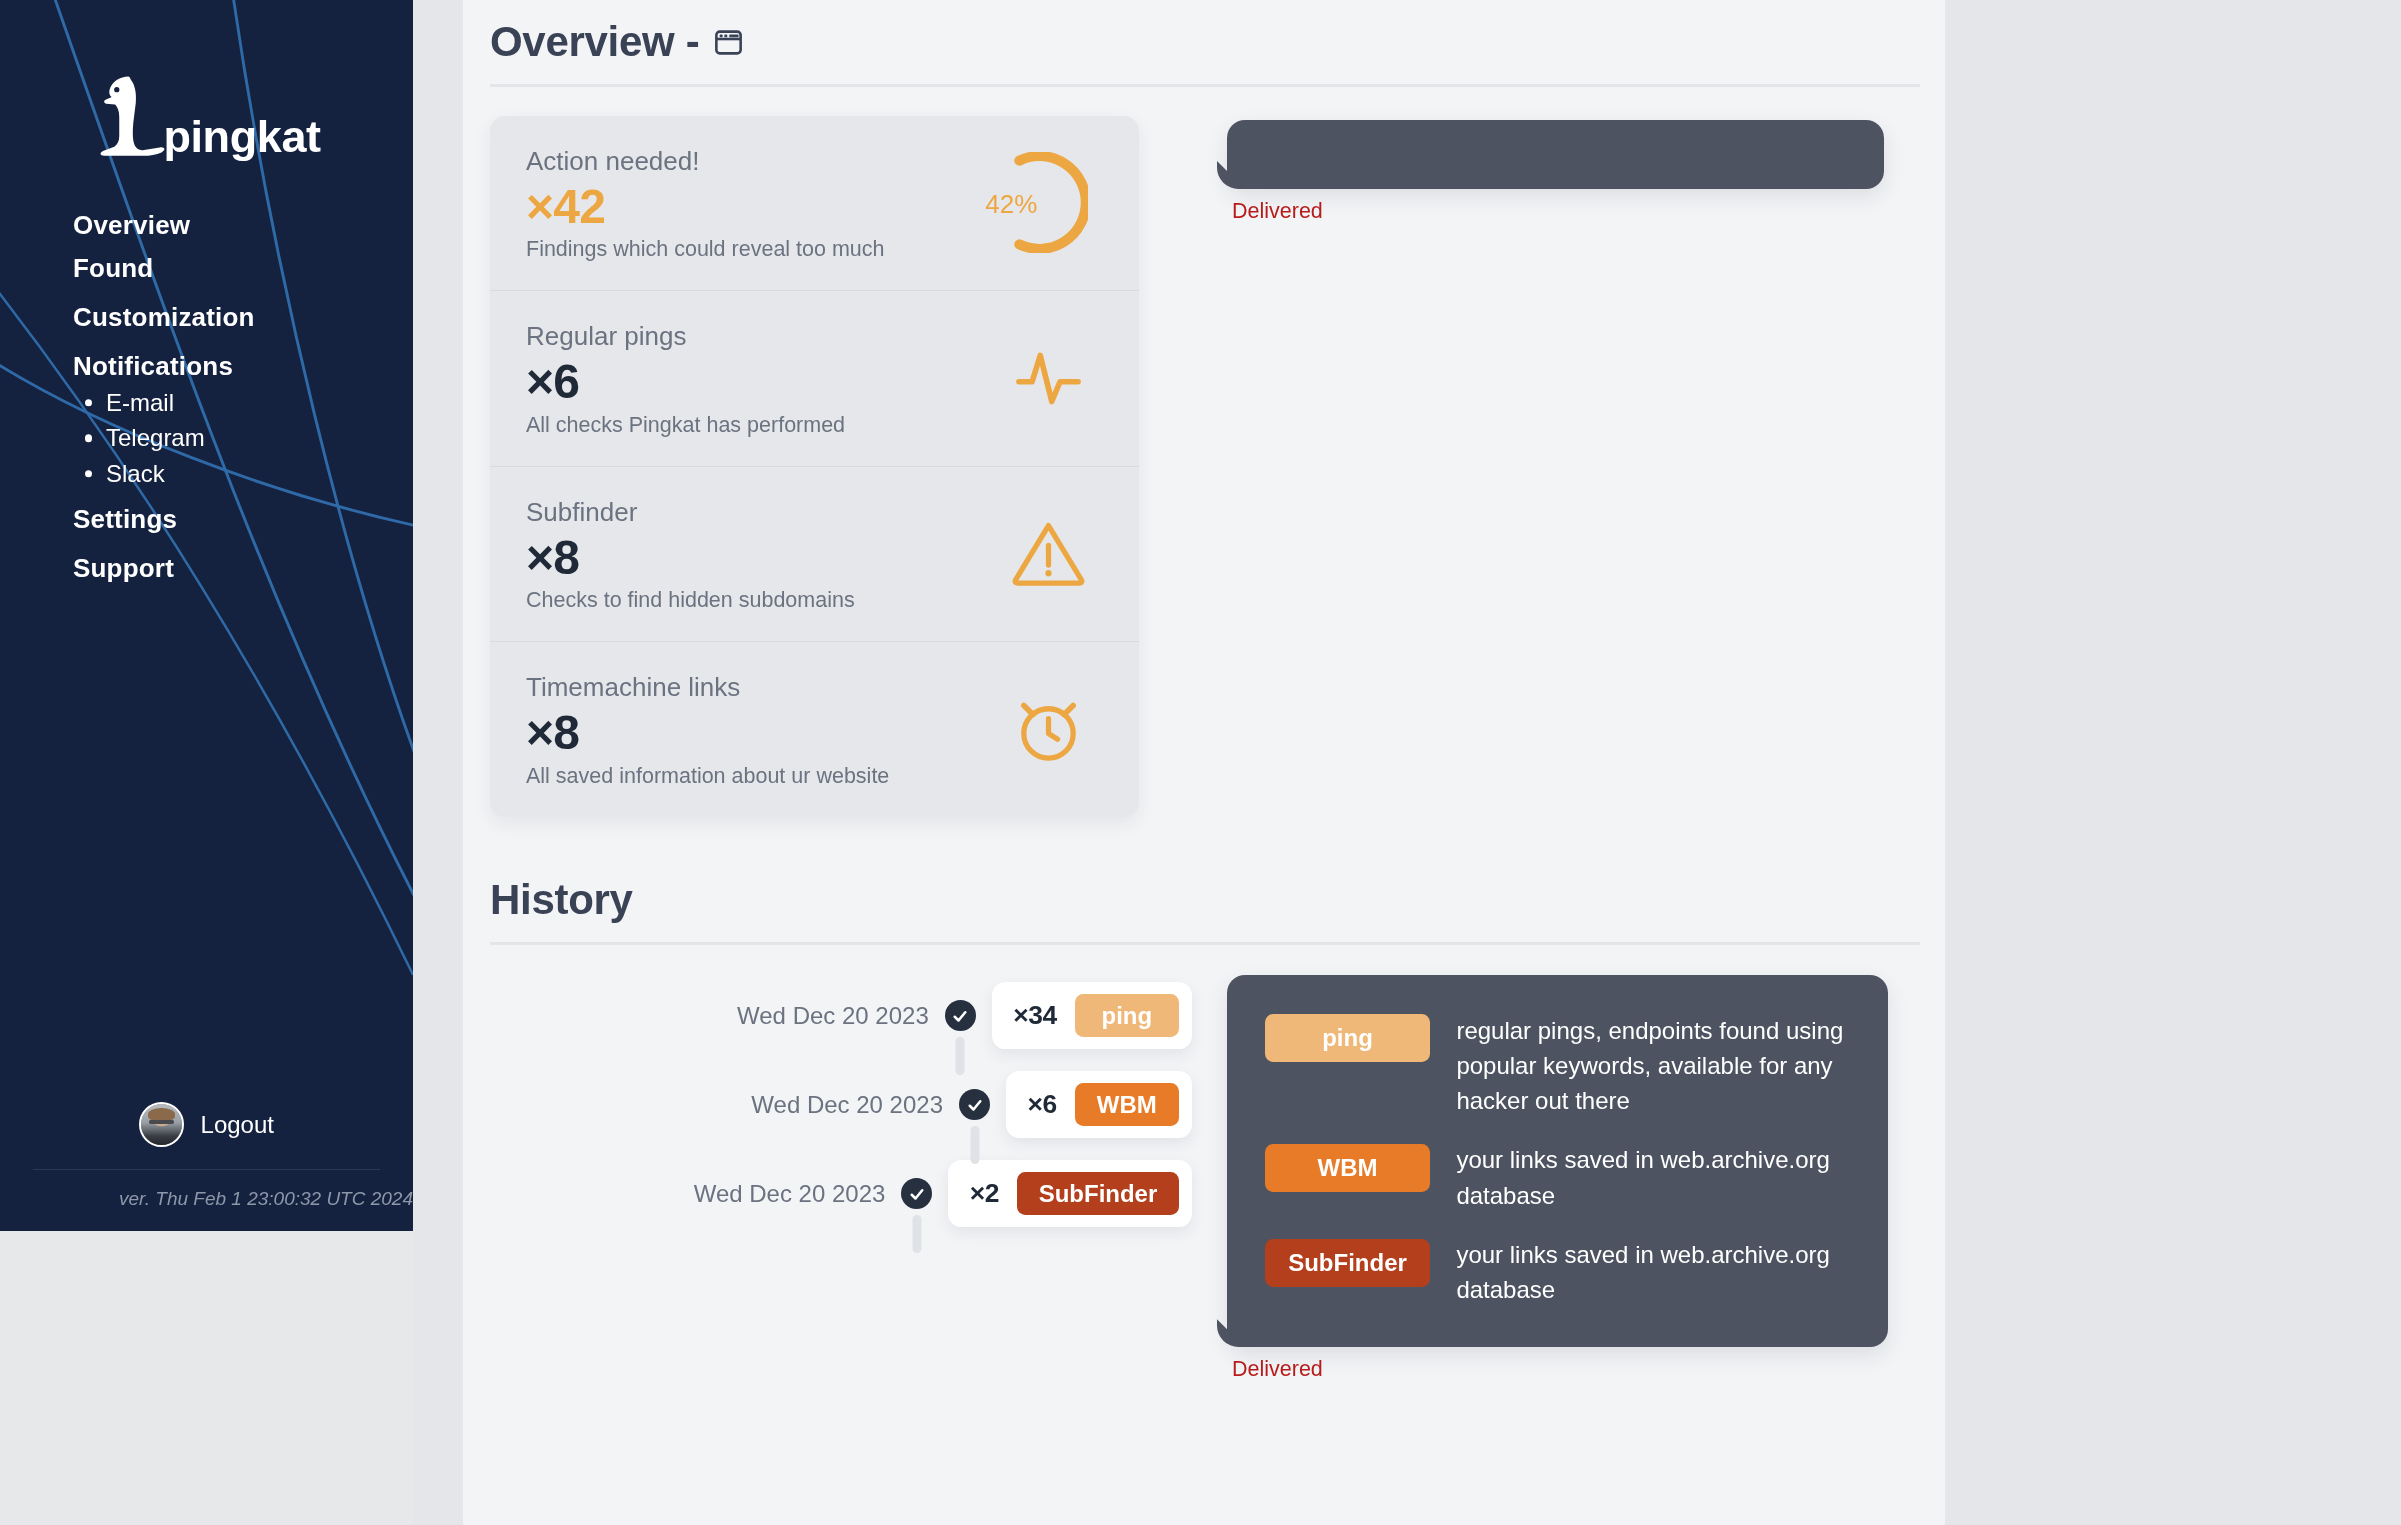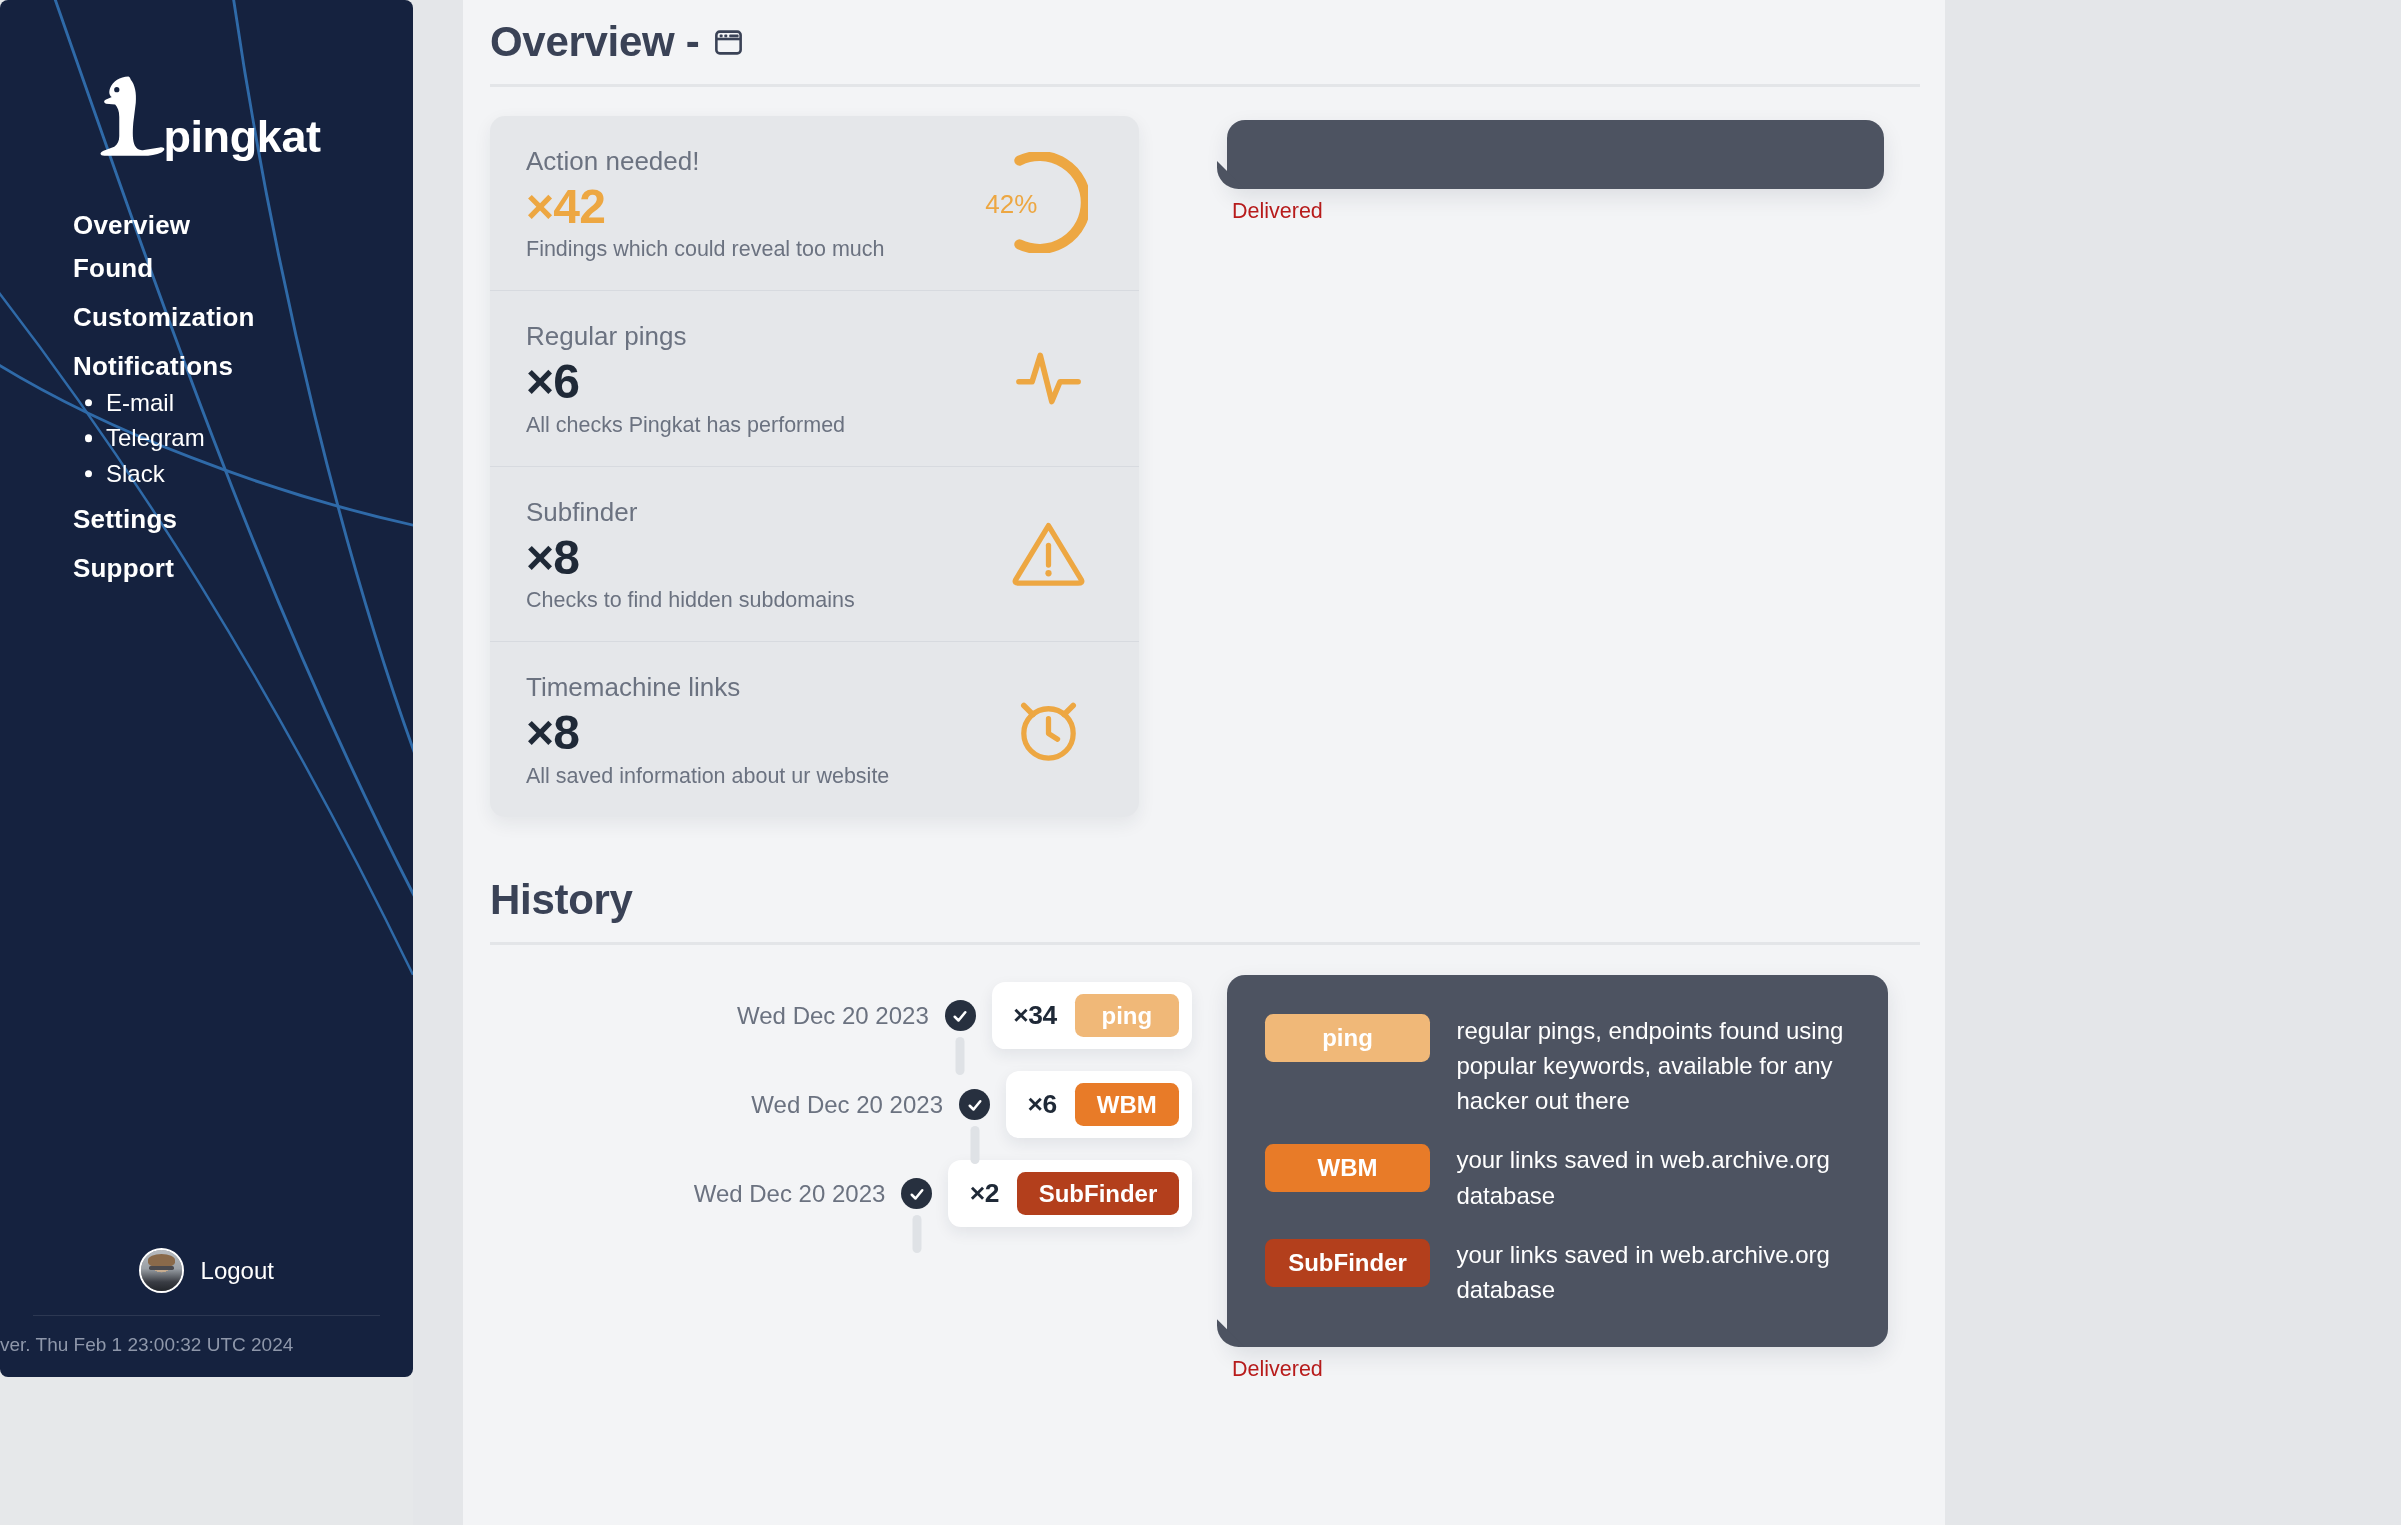--- a/index.html
+++ b/index.html
@@ -14,25 +14,24 @@
     font-family: "Liberation Sans", sans-serif;
     background: #e6e8ea;
     position: relative;
   }
 
   
   #sidebar {
     position: absolute;
     left: 0; top: 0;
     width: 413px;
-    height: 1377px;
+    height: 1231px;
     background: #15223f;
     overflow: hidden;
     z-index: 5;
-    border-radius: 8px;
   }
   #sidebar-deco {
     position: absolute;
     left: 0; top: 0;
     width: 413px; height: 1525px;
     pointer-events: none;
   }
   .sb-content {
     position: relative;
     z-index: 2;
@@ -162,24 +161,25 @@
     font-size: 24px;
     font-weight: 400;
   }
   #version-sep {
     width: 347px;
     height: 0.8px;
     margin: 0 auto;
     background: rgba(255,255,255,0.10);
   }
   #version-text {
-    text-align: left;
+    text-align: right;
     color: #8e97aa;
     font-size: 19px;
     padding-top: 18px;
+    font-style: italic;
   }
 
   
   #page-bg {
     position: absolute;
     left: 413px; top: 0;
     width: 1988px; height: 1525px;
     background: #e4e6e9;
   }
   #main {

